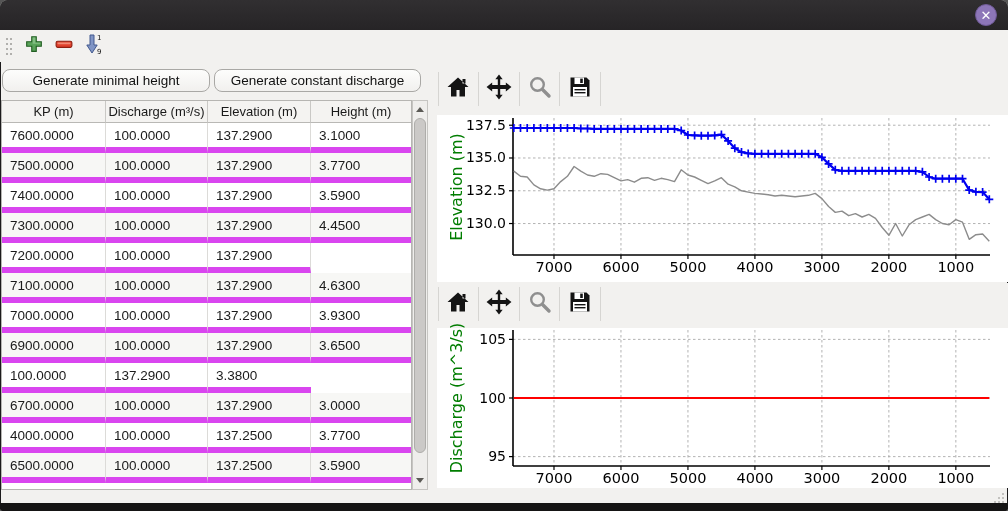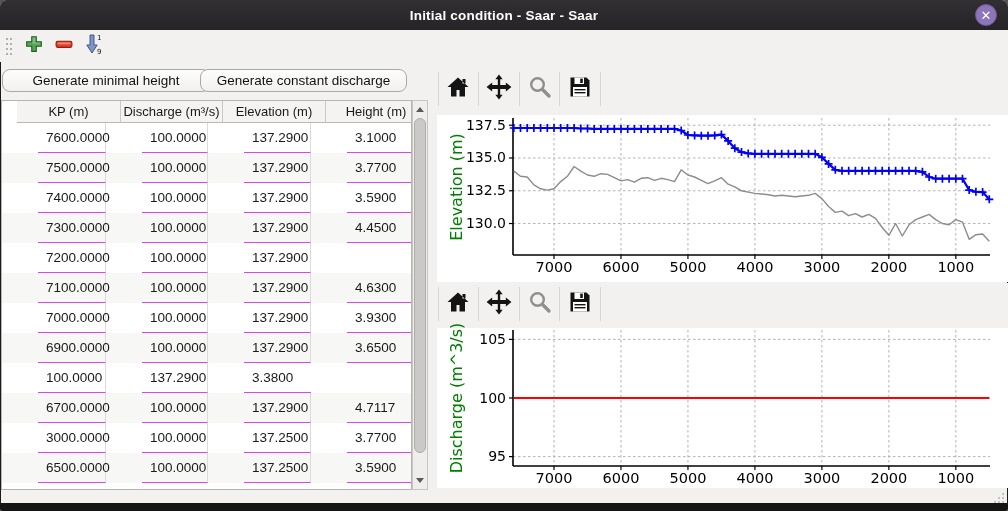--- a/index.html
+++ b/index.html
@@ -16,27 +16,27 @@
   .main-toolbar{position:absolute;left:0;top:30px;width:100%;height:32px;background:#f2f1ef;}
   .tb-handle{position:absolute;left:5px;top:6px;}
   .tb-btn{position:absolute;top:4px;width:24px;height:24px;display:flex;align-items:center;justify-content:center;cursor:pointer;}
   
   .gen-btn{position:absolute;top:69px;height:23px;box-sizing:border-box;background:linear-gradient(#fdfdfc,#f1f0ee);
            border:1px solid #a9a8a5;border-radius:8px;font-size:13.5px;color:#111;
            display:flex;align-items:center;justify-content:center;cursor:pointer;font-family:"Liberation Sans",sans-serif;}
   
   .table{position:absolute;left:1px;top:100px;width:411px;height:390px;background:#fff;
          border:1px solid #b6b5b2;box-sizing:border-box;overflow:hidden;}
-  .thead{display:grid;grid-template-columns:104px 102px 103px 100px;height:22px;padding-left:15px;}
+  .thead{display:grid;grid-template-columns:104px 102px 103px 100px;height:22px;}
   .thead .hcell{background:#f4f3f1;border-right:1px solid #c9c8c5;border-bottom:1px solid #b9b8b5;
                 display:flex;align-items:center;justify-content:center;font-size:13px;color:#1a1a1a;box-sizing:border-box;}
   .trow{display:grid;grid-template-columns:104px 102px 103px 100px;height:30px;background:#fff;}
   .trow.alt{background:#f7f7f5;}
-  .tcell{border-right:1px solid #dcdbd8;border-bottom:1px solid #d946ef;display:flex;align-items:center;
-         padding-left:8px;font-size:13.5px;color:#1a1a1a;box-sizing:border-box;margin-left:36px;}
+  .tcell{border-right:1px solid #dcdbd8;border-bottom:6px solid #d946ef;display:flex;align-items:center;
+         padding-left:8px;font-size:13.5px;color:#1a1a1a;box-sizing:border-box;}
   
   .vscroll{position:absolute;left:412px;top:100px;width:16px;height:390px;background:#efeeec;border:1px solid #c6c5c2;box-sizing:border-box;}
   .sb-btn{position:absolute;left:0;width:14px;height:15px;display:flex;align-items:center;justify-content:center;cursor:pointer;}
   .sb-up{top:1px;} .sb-down{bottom:1px;}
   .tri-up{width:0;height:0;border-left:4px solid transparent;border-right:4px solid transparent;border-bottom:5px solid #5a5955;}
   .tri-down{width:0;height:0;border-left:4px solid transparent;border-right:4px solid transparent;border-top:5px solid #5a5955;}
   .sb-thumb{position:absolute;left:1px;top:17px;width:12px;height:335px;background:#cbc9c7;border:1px solid #aeadaa;
             border-radius:6px;box-sizing:border-box;cursor:grab;}
   
   .mpl-toolbar{position:absolute;left:437px;width:571px;background:#f2f1ef;}
@@ -59,21 +59,20 @@
   .split-grip{position:absolute;left:685px;top:281px;cursor:row-resize;}
   .size-grip{position:absolute;left:993px;top:490px;cursor:nwse-resize;}
   .bottom-strip{position:absolute;left:0;bottom:0;width:100%;height:8px;background:#151414;border-radius:0 0 3px 3px;}
 </style>
 </head>
 <body>
 
 <div id="window">
 
   <div class="titlebar">
-    <span class="title">Initial condition - Saar - Saar</span>
     <div class="close-btn">
       <span>✕</span>
     </div>
   </div>
 
   <div class="main-toolbar">
     <span class="tb-handle">
       <svg width="8" height="22">
         <g fill="#9b9a97">
           <circle cx="2" cy="3" r="1"></circle>
@@ -110,21 +109,21 @@
           <text x="13" y="7" font-size="7" fill="#111" font-family="DejaVu Sans">1</text>
           <text x="13" y="21" font-size="7" fill="#111" font-family="DejaVu Sans">9</text>
         </svg>
       </span>
     </div>
   </div>
 
   <div class="gen-btn" style="left:2px;width:208px;">
     <span>Generate minimal height</span>
   </div>
-  <div class="gen-btn" style="left:200px;width:207px;">
+  <div class="gen-btn" style="left:214px;width:207px;">
     <span>Generate constant discharge</span>
   </div>
 
   <div class="table">
     <div class="thead">
       <div class="hcell">KP (m)</div>
       <div class="hcell">Discharge (m³/s)</div>
       <div class="hcell">Elevation (m)</div>
       <div class="hcell" style="border-right:none;">Height (m)</div>
     </div>
@@ -178,24 +177,24 @@
         </div>
         <div class="trow">
           <div class="tcell">100.0000</div>
           <div class="tcell">137.2900</div>
           <div class="tcell" style="border-right: none;">3.3800</div>
         </div>
         <div class="trow alt">
           <div class="tcell">6700.0000</div>
           <div class="tcell">100.0000</div>
           <div class="tcell">137.2900</div>
-          <div class="tcell" style="border-right: none;">4.7117</div>
-        </div>
-        <div class="trow">
-          <div class="tcell">3000.0000</div>
+          <div class="tcell" style="border-right: none;">3.0000</div>
+        </div>
+        <div class="trow">
+          <div class="tcell">4000.0000</div>
           <div class="tcell">100.0000</div>
           <div class="tcell">137.2500</div>
           <div class="tcell" style="border-right: none;">3.7700</div>
         </div>
         <div class="trow alt">
           <div class="tcell">6500.0000</div>
           <div class="tcell">100.0000</div>
           <div class="tcell">137.2500</div>
           <div class="tcell" style="border-right: none;">3.5900</div>
         </div>

